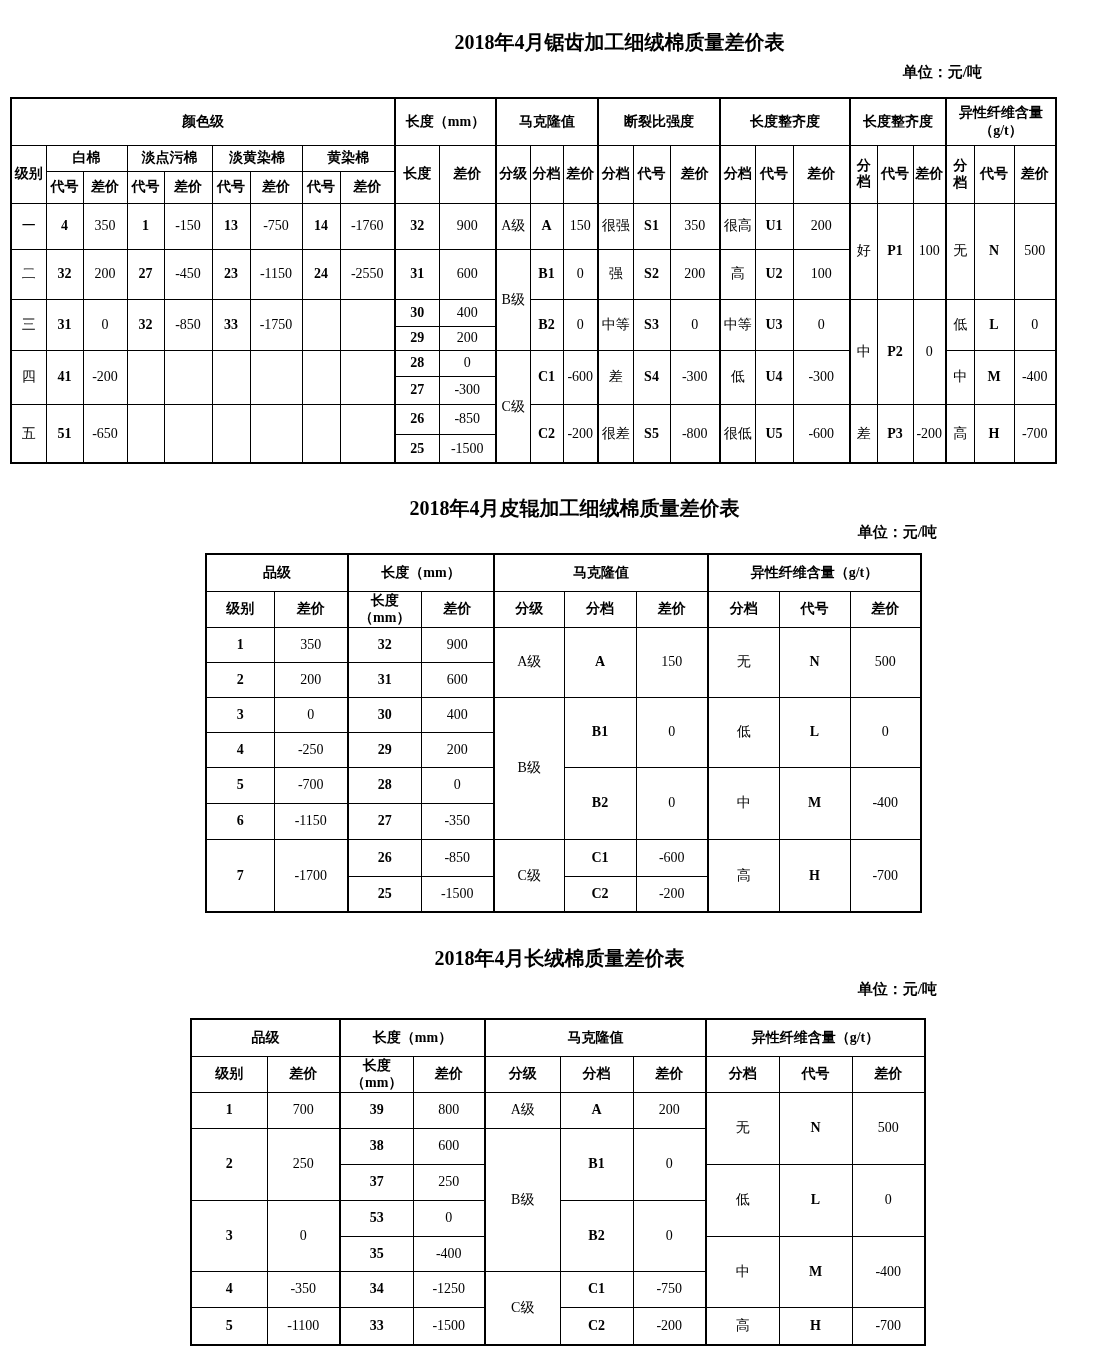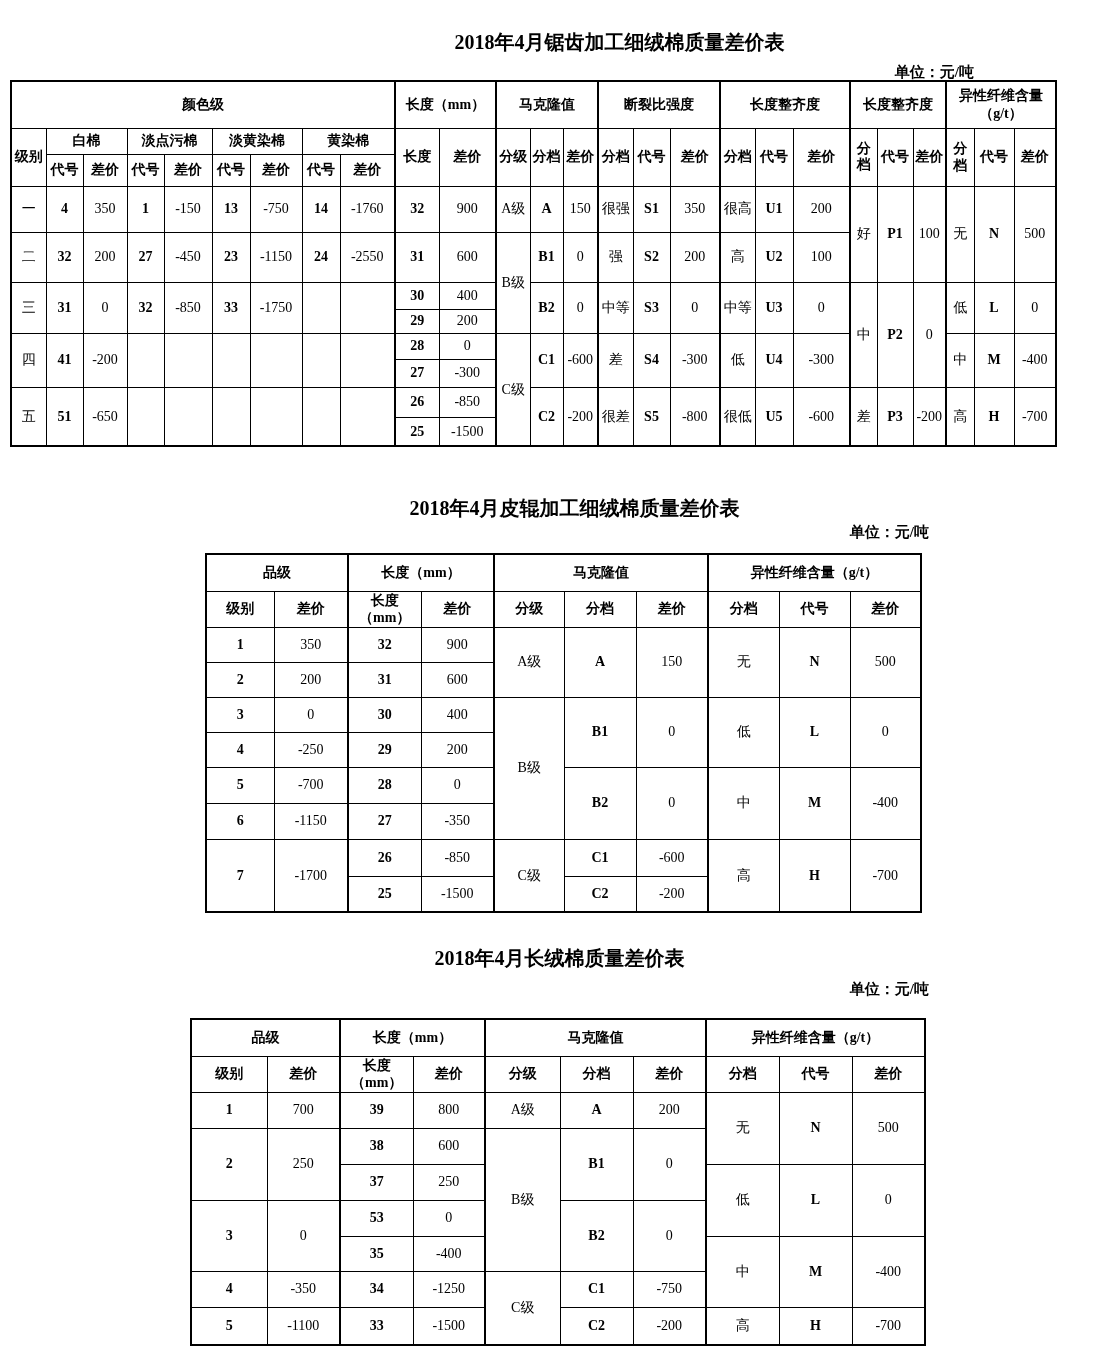--- a/index.html
+++ b/index.html
@@ -3,27 +3,27 @@
 <meta charset="utf-8">
 <style>
   html,body{margin:0;padding:0;background:#fff}
   .page{position:relative;width:1095px;height:1359px;background:#fff;overflow:hidden;
         font-family:"Liberation Serif","DejaVu Serif",serif;color:#000}
   .title{position:absolute;left:0;width:1095px;text-align:center;
          font-size:20px;font-weight:bold;white-space:nowrap}
   #title1{top:29px;transform:translateX(72px)}
   #title2{top:495px;transform:translateX(27px)}
   #title3{top:945px;transform:translateX(12px)}
-  .unit{position:absolute;left:4px;text-align:right;font-size:15px;font-weight:bold}
+  .unit{position:absolute;left:12px;text-align:right;font-size:15px;font-weight:bold}
   #unit1{top:63px;width:970px}
   #unit2{top:523px;width:925px}
   #unit3{top:980px;width:925px}
   table{position:absolute;border-collapse:collapse;table-layout:fixed;background:#fff;
         border:2px solid #000}
-  #t1{top:80px;left:10px}
+  #t1{top:97px;left:10px}
   #t2{top:553px;left:205px}
   #t3{top:1018px;left:190px}
   td,th{border:1px solid #000;text-align:center;vertical-align:middle;padding:0;
         font-size:14px;font-weight:normal;overflow:hidden;line-height:1.25}
   th{font-weight:bold}
   .b{font-weight:bold}
   .bL{border-left:2px solid #000}
   .vert{word-break:break-all;line-height:1.15;padding:0 5px}
   .fh div{line-height:1.3}
   

